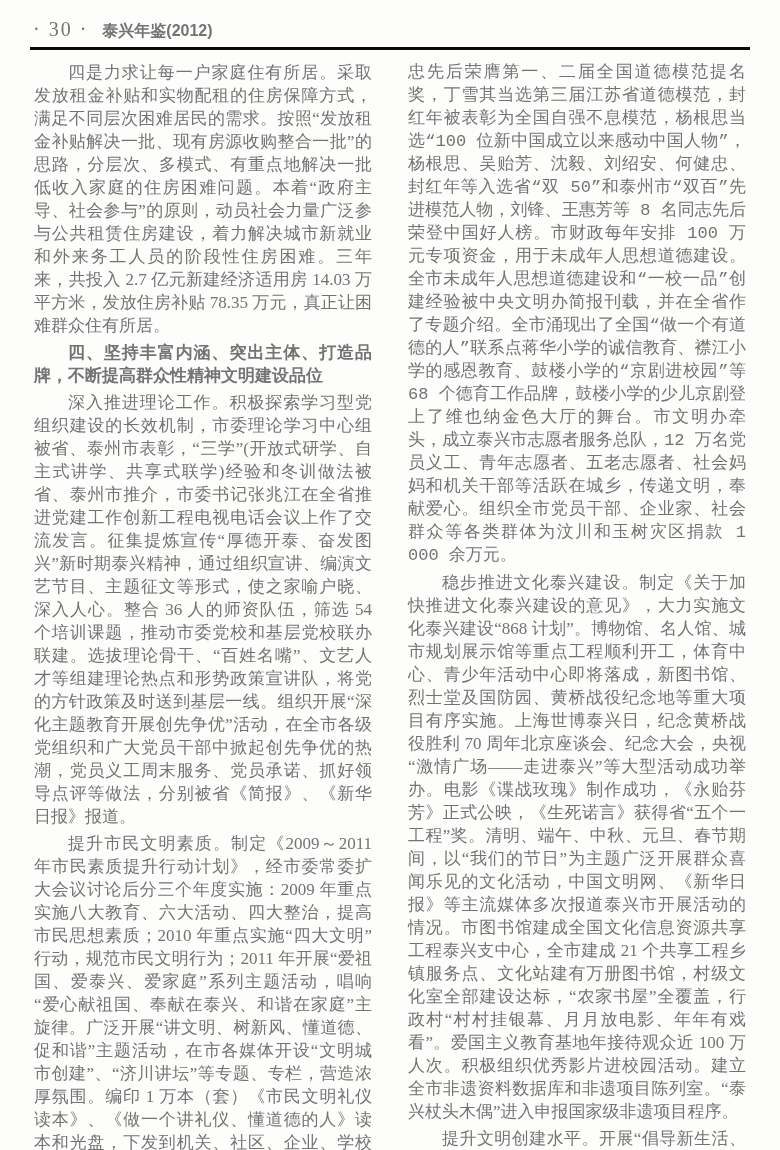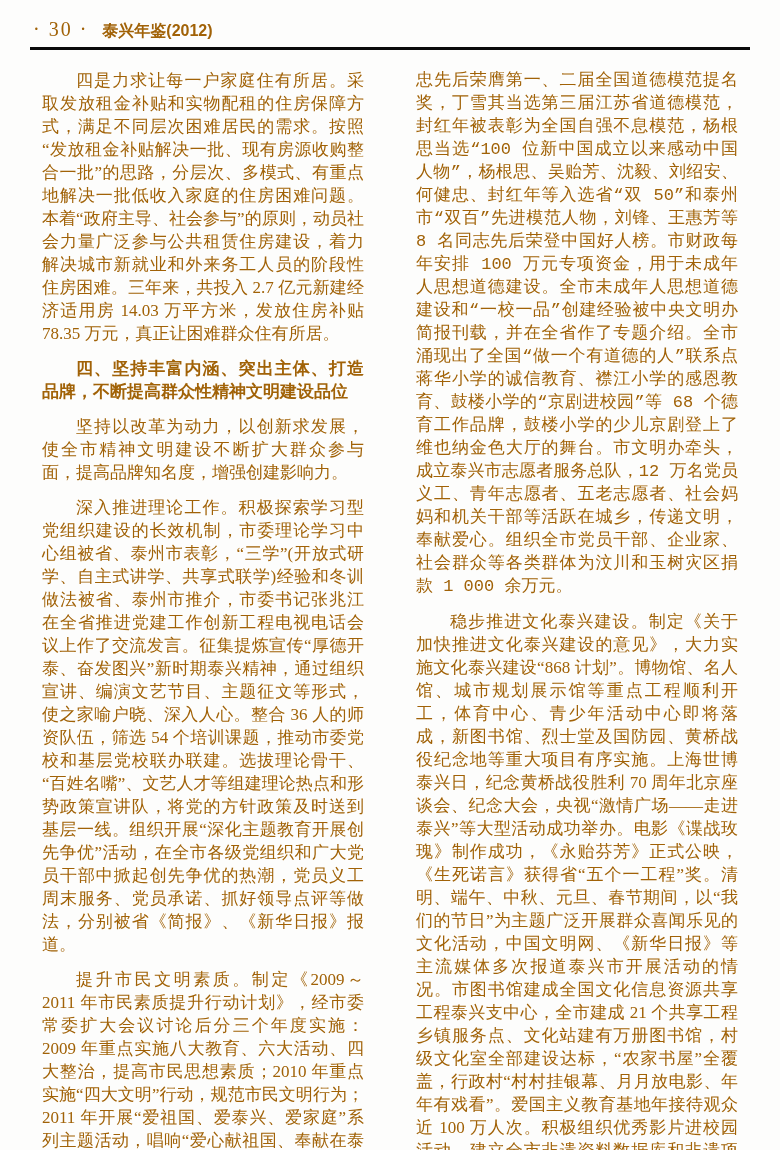--- a/index.html
+++ b/index.html
@@ -5,21 +5,21 @@
   html, body {
     margin: 0;
     padding: 0;
     background: #fdfdfc;
   }
   .page {
     position: relative;
     width: 780px;
     height: 1150px;
     background: #fdfdfc;
-    color: #a16207;
+    color: #737373;
     font-family: "Liberation Serif", "DejaVu Serif", serif;
     overflow: hidden;
   }
   .page-header {
     position: absolute;
     top: 18px;
     left: 33px;
     right: 30px;
     display: flex;
     align-items: baseline;
@@ -53,21 +53,21 @@
     gap: 28px;
   }
   .col {
     width: 346px;
     font-size: 17px;
     line-height: 23px;
     text-align: justify;
     text-justify: inter-character;
   }
   .col p {
-    margin: 12px;
+    margin: 4px;
     padding: 0;
     text-indent: 2em;
   }
   .col p.no-indent {
     text-indent: 0;
     font-family: Liberation Mono, monospace;
   }
   .col p.heading {
     font-weight: 700;
     font-family: Liberation Sans, sans-serif;
@@ -79,21 +79,20 @@
 <div class="page">
   <div class="page-header">
     <span class="page-label">· 30 ·</span>
     <span class="book-title">泰兴年鉴(2012)</span>
   </div>
   <div class="header-rule"></div>
   <div class="columns">
     <section class="col" id="col-left">
         <p class="">四是力求让每一户家庭住有所居。采取发放租金补贴和实物配租的住房保障方式，满足不同层次困难居民的需求。按照“发放租金补贴解决一批、现有房源收购整合一批”的思路，分层次、多模式、有重点地解决一批低收入家庭的住房困难问题。本着“政府主导、社会参与”的原则，动员社会力量广泛参与公共租赁住房建设，着力解决城市新就业和外来务工人员的阶段性住房困难。三年来，共投入 2.7 亿元新建经济适用房 14.03 万平方米，发放住房补贴 78.35 万元，真正让困难群众住有所居。</p>
         <p class="heading ">四、坚持丰富内涵、突出主体、打造品牌，不断提高群众性精神文明建设品位</p>
-        <p class="">坚持以改革为动力，以创新求发展，使全市精神文明建设不断扩大群众参与面，提高品牌知名度，增强创建影响力。</p>
         <p class="">深入推进理论工作。积极探索学习型党组织建设的长效机制，市委理论学习中心组被省、泰州市表彰，“三学”(开放式研学、自主式讲学、共享式联学)经验和冬训做法被省、泰州市推介，市委书记张兆江在全省推进党建工作创新工程电视电话会议上作了交流发言。征集提炼宣传“厚德开泰、奋发图兴”新时期泰兴精神，通过组织宣讲、编演文艺节目、主题征文等形式，使之家喻户晓、深入人心。整合 36 人的师资队伍，筛选 54 个培训课题，推动市委党校和基层党校联办联建。选拔理论骨干、“百姓名嘴”、文艺人才等组建理论热点和形势政策宣讲队，将党的方针政策及时送到基层一线。组织开展“深化主题教育开展创先争优”活动，在全市各级党组织和广大党员干部中掀起创先争优的热潮，党员义工周末服务、党员承诺、抓好领导点评等做法，分别被省《简报》、《新华日报》报道。</p>
         <p class="">提升市民文明素质。制定《2009～2011 年市民素质提升行动计划》，经市委常委扩大会议讨论后分三个年度实施：2009 年重点实施八大教育、六大活动、四大整治，提高市民思想素质；2010 年重点实施“四大文明”行动，规范市民文明行为；2011 年开展“爱祖国、爱泰兴、爱家庭”系列主题活动，唱响“爱心献祖国、奉献在泰兴、和谐在家庭”主旋律。广泛开展“讲文明、树新风、懂道德、促和谐”主题活动，在市各媒体开设“文明城市创建”、“济川讲坛”等专题、专栏，营造浓厚氛围。编印 1 万本（套）《市民文明礼仪读本》、《做一个讲礼仪、懂道德的人》读本和光盘，下发到机关、社区、企业、学校等基层单位，同时，举办“社区论坛”，引导广大市民学习礼仪知识，践行道德规范，争做彬彬有礼的泰兴人。</p>
       </section>
     <section class="col" id="col-right">
         <p class="no-indent">忠先后荣膺第一、二届全国道德模范提名奖，丁雪其当选第三届江苏省道德模范，封红年被表彰为全国自强不息模范，杨根思当选“100 位新中国成立以来感动中国人物”，杨根思、吴贻芳、沈毅、刘绍安、何健忠、封红年等入选省“双 50”和泰州市“双百”先进模范人物，刘锋、王惠芳等 8 名同志先后荣登中国好人榜。市财政每年安排 100 万元专项资金，用于未成年人思想道德建设。全市未成年人思想道德建设和“一校一品”创建经验被中央文明办简报刊载，并在全省作了专题介绍。全市涌现出了全国“做一个有道德的人”联系点蒋华小学的诚信教育、襟江小学的感恩教育、鼓楼小学的“京剧进校园”等 68 个德育工作品牌，鼓楼小学的少儿京剧登上了维也纳金色大厅的舞台。市文明办牵头，成立泰兴市志愿者服务总队，12 万名党员义工、青年志愿者、五老志愿者、社会妈妈和机关干部等活跃在城乡，传递文明，奉献爱心。组织全市党员干部、企业家、社会群众等各类群体为汶川和玉树灾区捐款 1 000 余万元。</p>
         <p class="">稳步推进文化泰兴建设。制定《关于加快推进文化泰兴建设的意见》，大力实施文化泰兴建设“868 计划”。博物馆、名人馆、城市规划展示馆等重点工程顺利开工，体育中心、青少年活动中心即将落成，新图书馆、烈士堂及国防园、黄桥战役纪念地等重大项目有序实施。上海世博泰兴日，纪念黄桥战役胜利 70 周年北京座谈会、纪念大会，央视“激情广场——走进泰兴”等大型活动成功举办。电影《谍战玫瑰》制作成功，《永贻芬芳》正式公映，《生死诺言》获得省“五个一工程”奖。清明、端午、中秋、元旦、春节期间，以“我们的节日”为主题广泛开展群众喜闻乐见的文化活动，中国文明网、《新华日报》等主流媒体多次报道泰兴市开展活动的情况。市图书馆建成全国文化信息资源共享工程泰兴支中心，全市建成 21 个共享工程乡镇服务点、文化站建有万册图书馆，村级文化室全部建设达标，“农家书屋”全覆盖，行政村“村村挂银幕、月月放电影、年年有戏看”。爱国主义教育基地年接待观众近 100 万人次。积极组织优秀影片进校园活动。建立全市非遗资料数据库和非遗项目陈列室。“泰兴杖头木偶”进入申报国家级非遗项目程序。</p>
         <p class="">提升文明创建水平。开展“倡导新生活、争做新农民”活动，引导农民文明健康生活。广泛开展十星文明户评选，朱圣财家庭获“全国五好文明家庭”称号。精心培植乡风文明看点，黄桥镇东顾村“五小”创建做法在全省农村精神文明建设工作会议上交流，泰州市专题发文推广，姚王镇桑木村“村民自编小简报”被评为全省农村精神文明建设工作创新案例奖。开展“四清一绿”环境综合整治，建立村庄保洁、路道、河道、绿化管护“四位一体”的长效管护机制，农村面貌全面改观。在全市推广中心户长制度，引导广大中心户长协助做好</p>
       </section>
   </div>
 </div>

